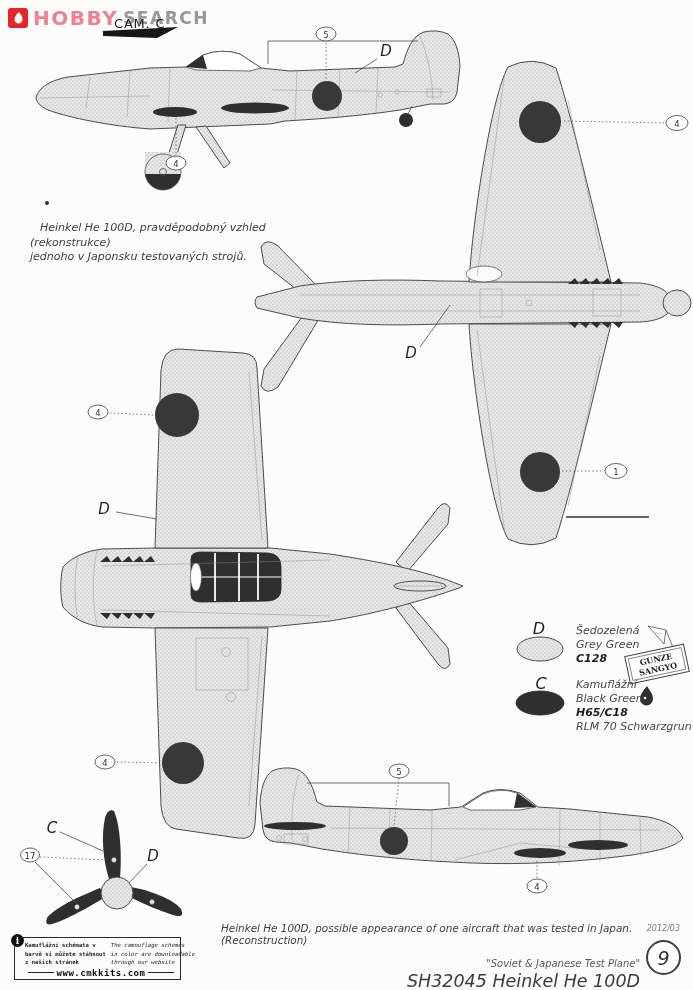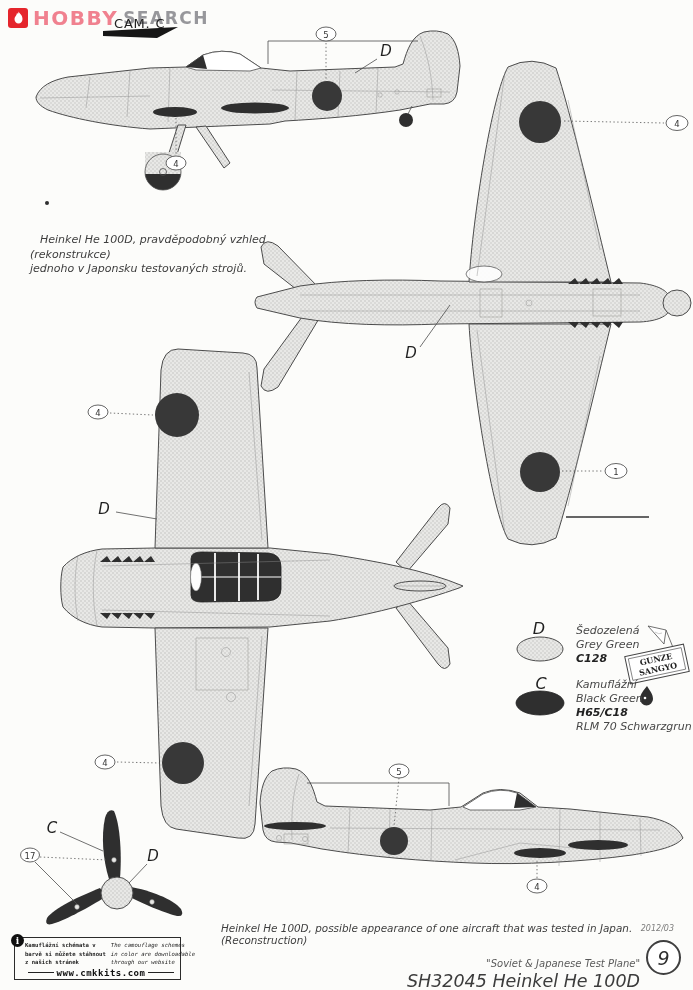--- a/index.html
+++ b/index.html
@@ -24,21 +24,21 @@
   
   .abs{position:absolute;}
   .watermark{left:8px;top:6px;display:flex;align-items:center;gap:5px;}
   .wm-box{width:20px;height:20px;background:#e5252c;border-radius:3px;
           display:flex;align-items:center;justify-content:center;}
   .wm-hobby{color:#f0818f;font-weight:bold;font-size:20px;letter-spacing:1.5px;}
   .wm-search{color:#97979b;font-weight:bold;font-size:17px;letter-spacing:1.5px;}
   .cam{left:114px;top:16px;font-size:13px;letter-spacing:.8px;color:#222;}
   .caption-cs{left:30px;top:221px;width:260px;font-size:11px;line-height:14.5px;
               font-style:italic;color:#3d3d3d;}
-  .caption-cs .indent{padding-left:10px;margin-top:12px;}
+  .caption-cs .indent{padding-left:10px;}
   .caption-en{left:221px;top:898px;width:472px;font-size:10.4px;font-style:italic;color:#3d3d3d;margin-top:24px;}
   .legend-text{font-style:italic;font-size:11px;line-height:14px;color:#474747;}
   .lg-d{left:576px;top:624px;}
   .lg-c{left:576px;top:678px;}
   .legend-text b{color:#222;font-style:italic;}
 
   .infobox{left:14px;top:937px;width:152px;border:1px solid #2b2b2b;background:#fcfcfa;
            padding:3px 3px 1px 10px;}
   .info-icon{position:absolute;left:-4px;top:-4px;width:13px;height:13px;border-radius:50%;
              background:#101010;color:#fff;font:bold 9px "DejaVu Serif",serif;
@@ -49,21 +49,21 @@
   .info-col.cs{font-weight:bold;}
   .info-col.en{font-style:italic;}
   .wwwrow{display:flex;align-items:center;margin-top:1px;}
   .wwwrow .dash{flex:1;border-top:1.2px solid #222;margin:0 3px;}
   .www{font:bold 9px "DejaVu Sans Mono",monospace;color:#111;letter-spacing:.5px;}
 
   .kit-title{left:340px;top:935px;width:300px;text-align:right;font-size:17.5px;
              font-style:italic;color:#3c3c3c;margin-top:36px;}
   .kit-sub{left:340px;top:958px;width:300px;text-align:right;font-size:10px;
            font-style:italic;color:#5a5a5a;}
-  .datecode{right:19px;top:924px;font-size:8px;font-style:italic;color:#7c7c7c;}
+  .datecode{right:13px;top:924px;font-size:8px;font-style:italic;color:#7c7c7c;}
   .pagenum{left:646px;top:940px;width:31px;height:31px;border:2.5px solid #3f3f3f;
            border-radius:50%;display:flex;align-items:center;justify-content:center;
            font-size:19px;font-style:italic;color:#2e2e2e;background:#fff;}
 </style>
 </head>
 <body>
 
 <div class="page">
 
   <svg class="art" width="693" height="990" viewBox="0 0 693 990">

